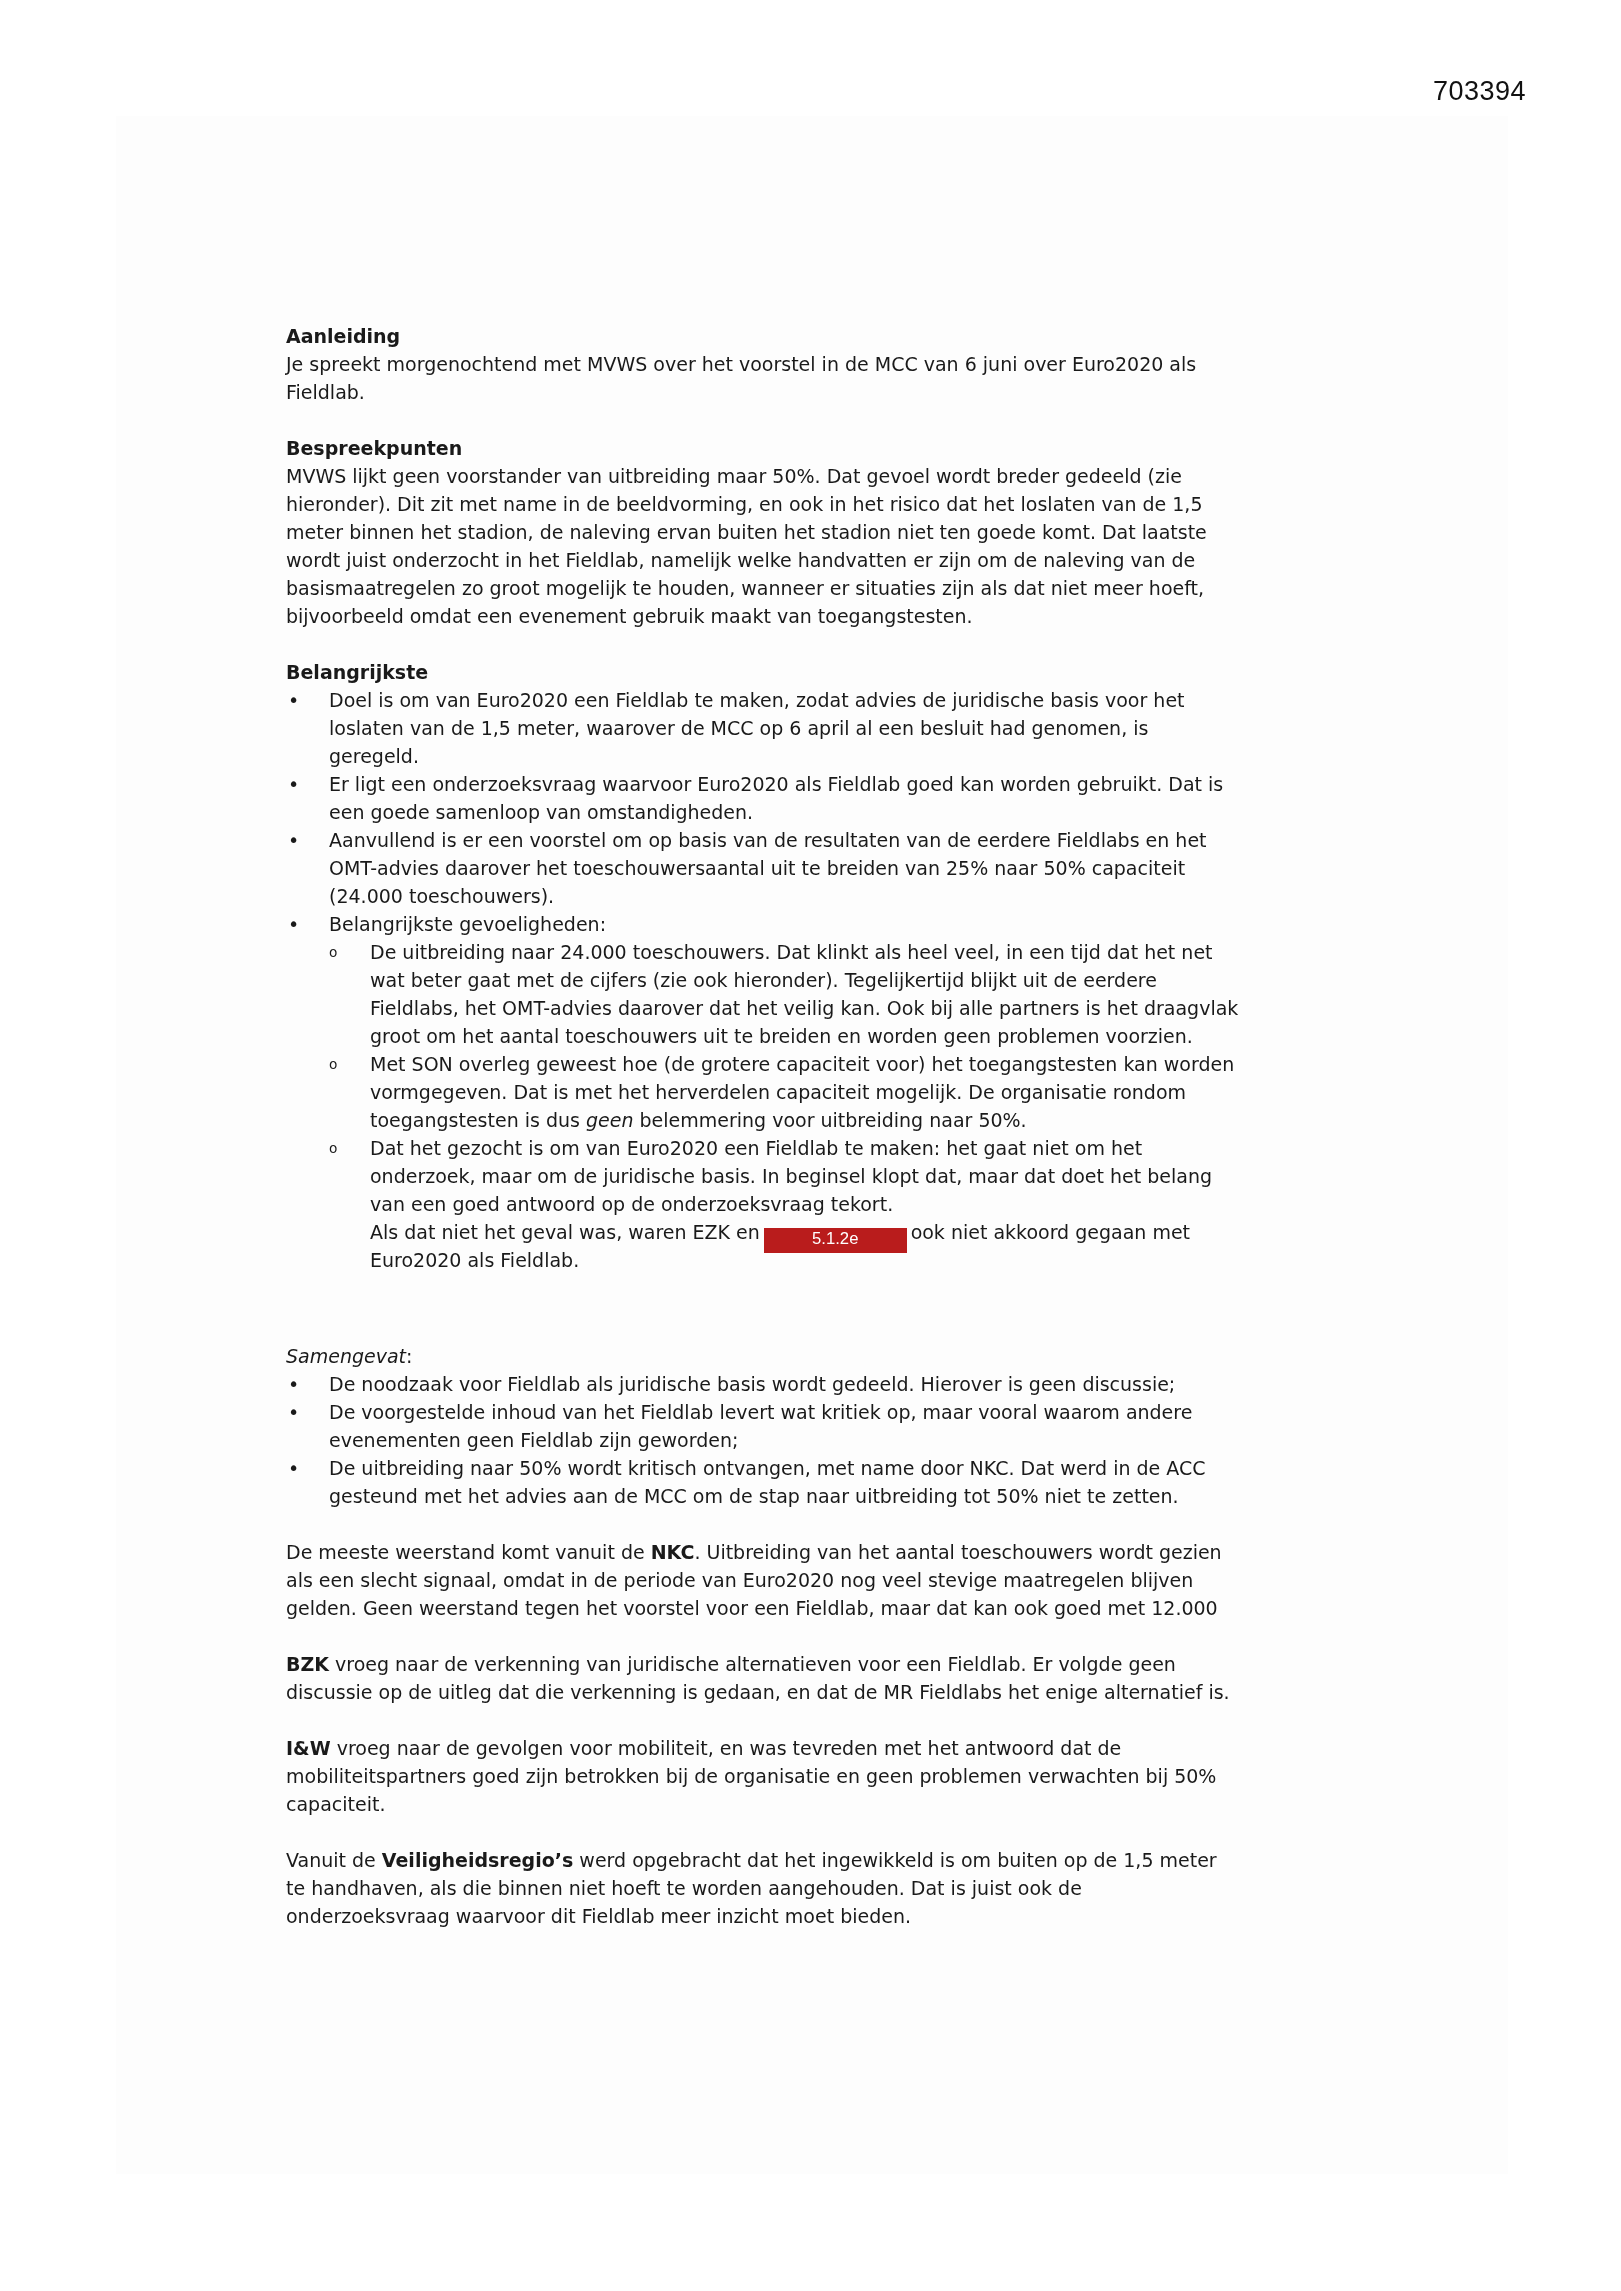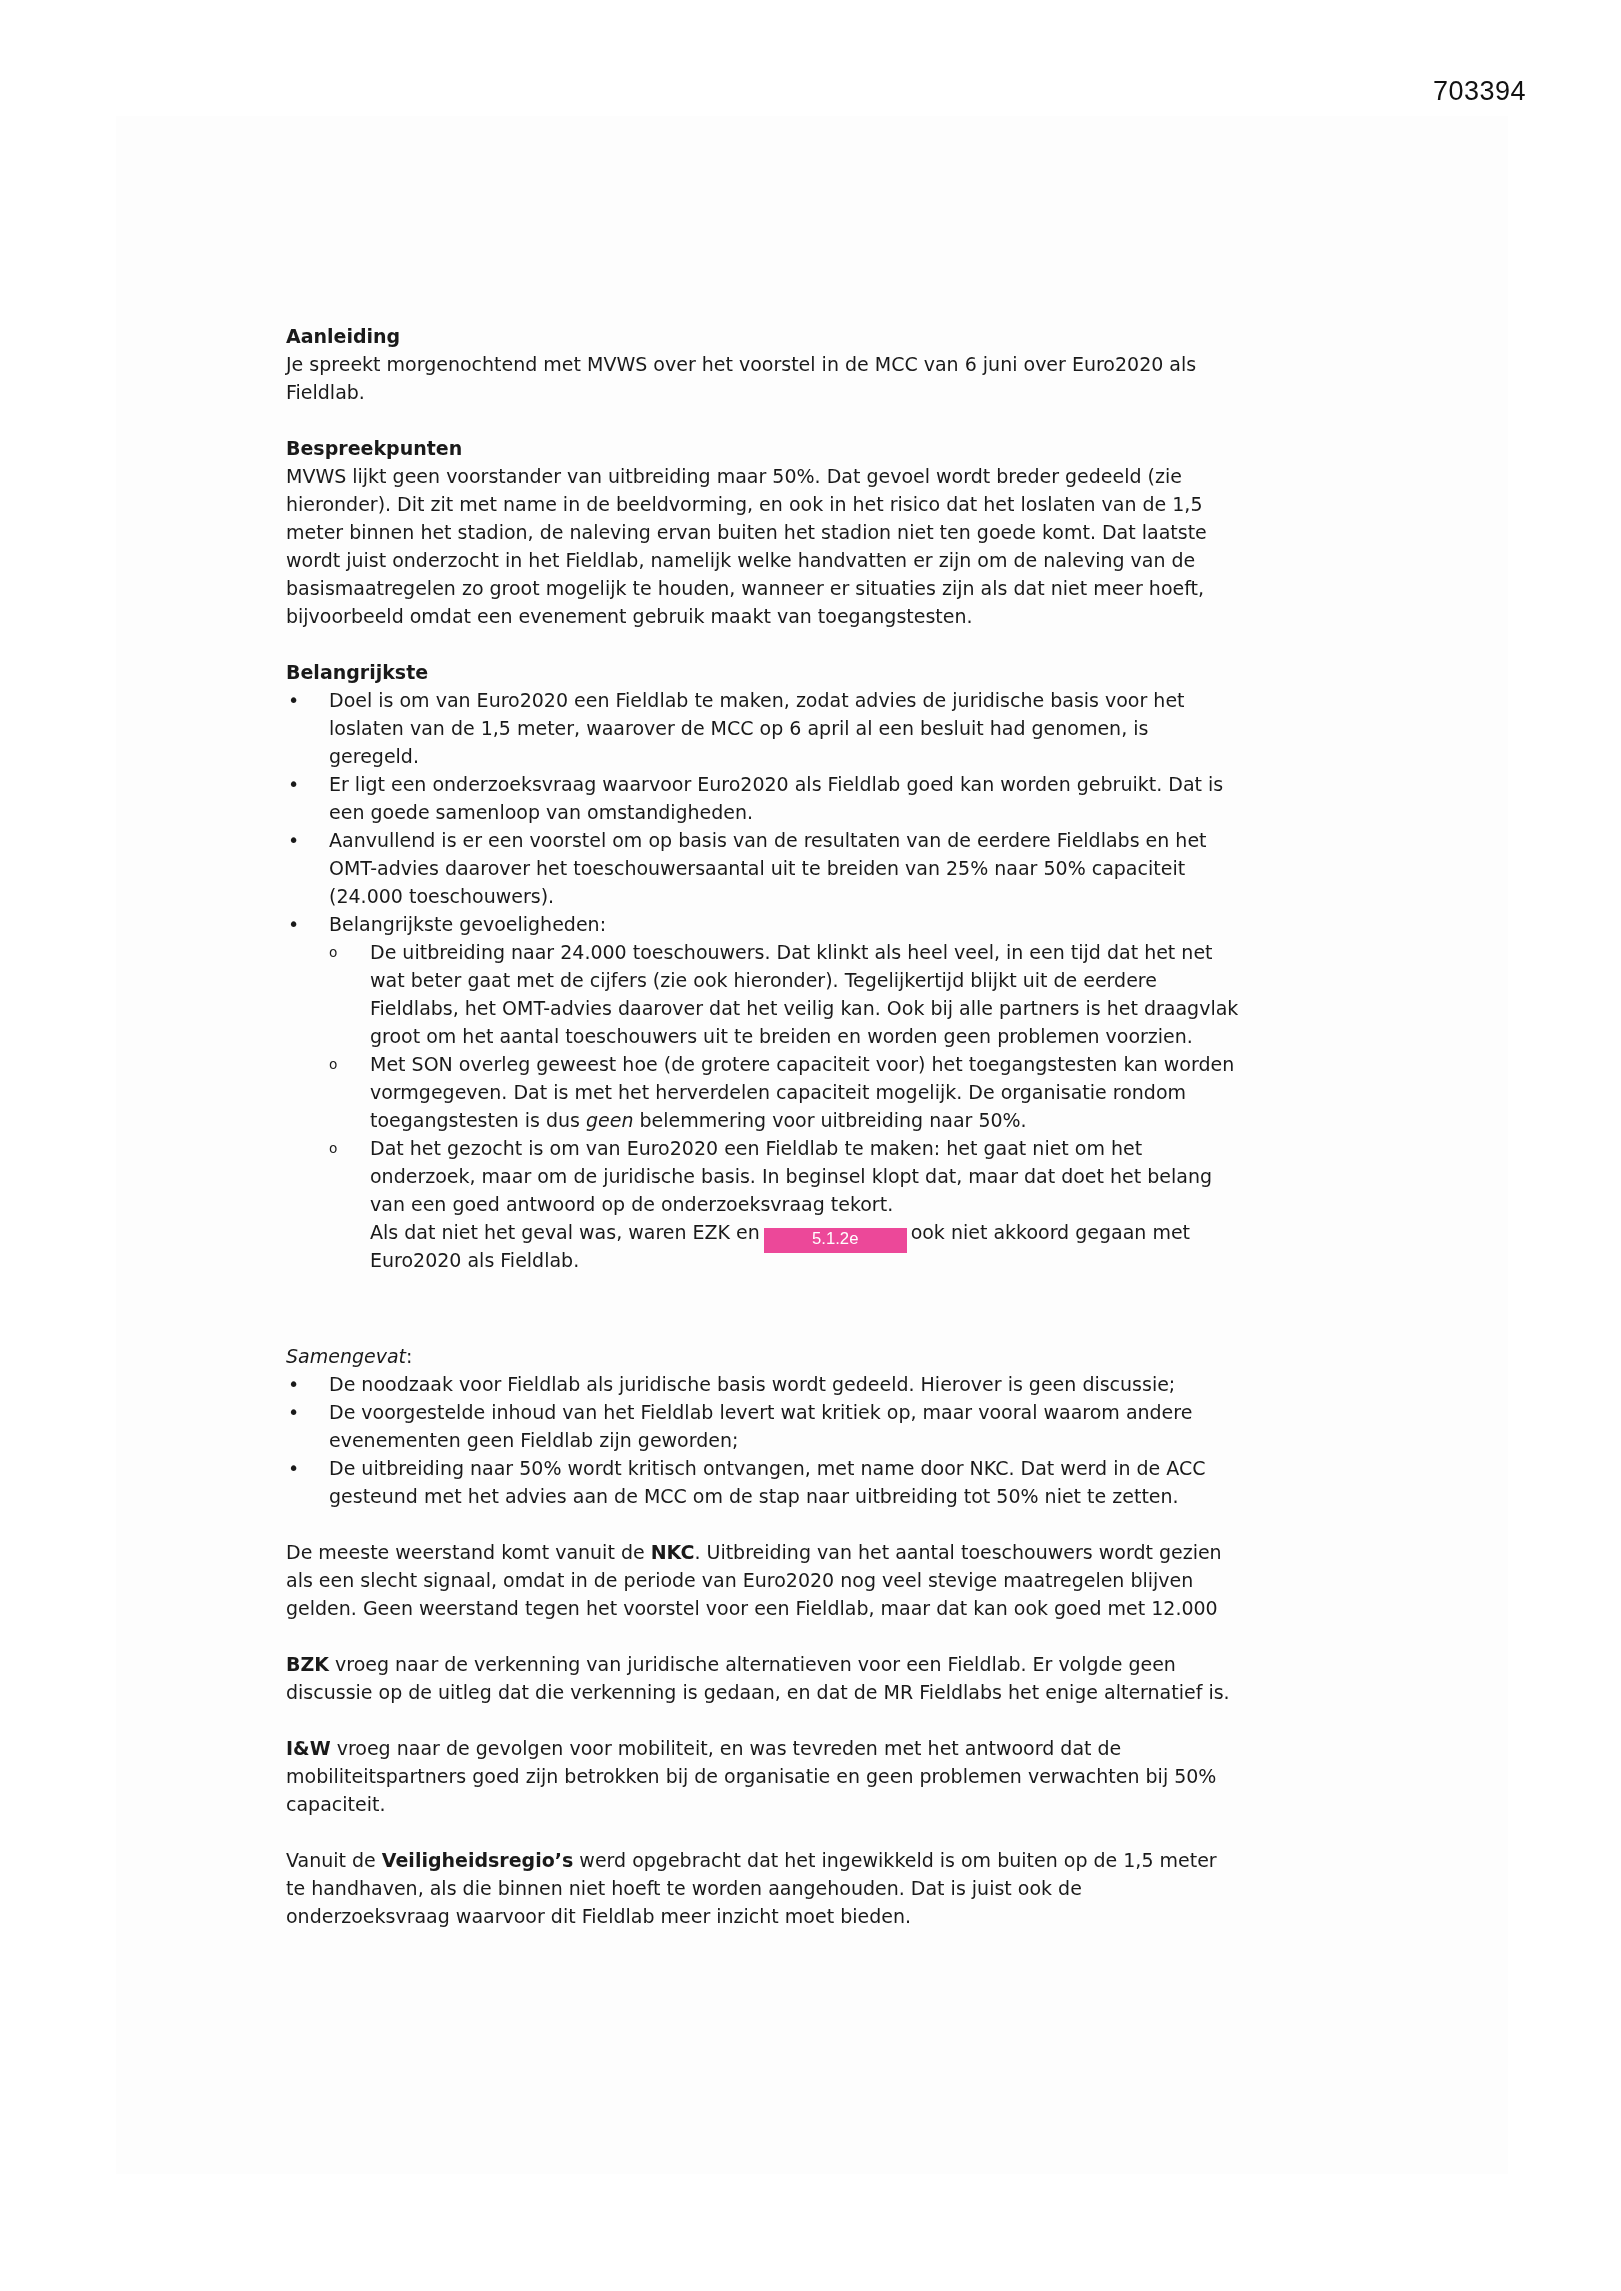--- a/index.html
+++ b/index.html
@@ -20,21 +20,21 @@
     margin-top: 44px;
   }
   .line { white-space: nowrap; height: 28px; }
   .h { font-weight: bold; }
   .gap { height: 28px; }
   .bullet-row { position: relative; padding-left: 43px; }
   .bullet-row .dot { position: absolute; left: 2px; top: 0; }
   .sub-row { position: relative; padding-left: 84px; }
   .sub-row .circ { position: absolute; left: 43px; top: 0; font-size: 13.7px; }
   .redact {
-    display: inline-block; background: #ec4899; color: #ffffff;
+    display: inline-block; background: #b91c1c; color: #ffffff;
     font-family: "Liberation Sans", sans-serif; font-size: 16.7px;
     width: 143px; height: 25.5px; line-height: 21.6px; text-align: center;
     vertical-align: -4.9px; margin: 0 3.9px;
   }
   b { font-weight: bold; }
   i { font-style: italic; text-align: center; }
 </style>
 </head>
 <body>
 

